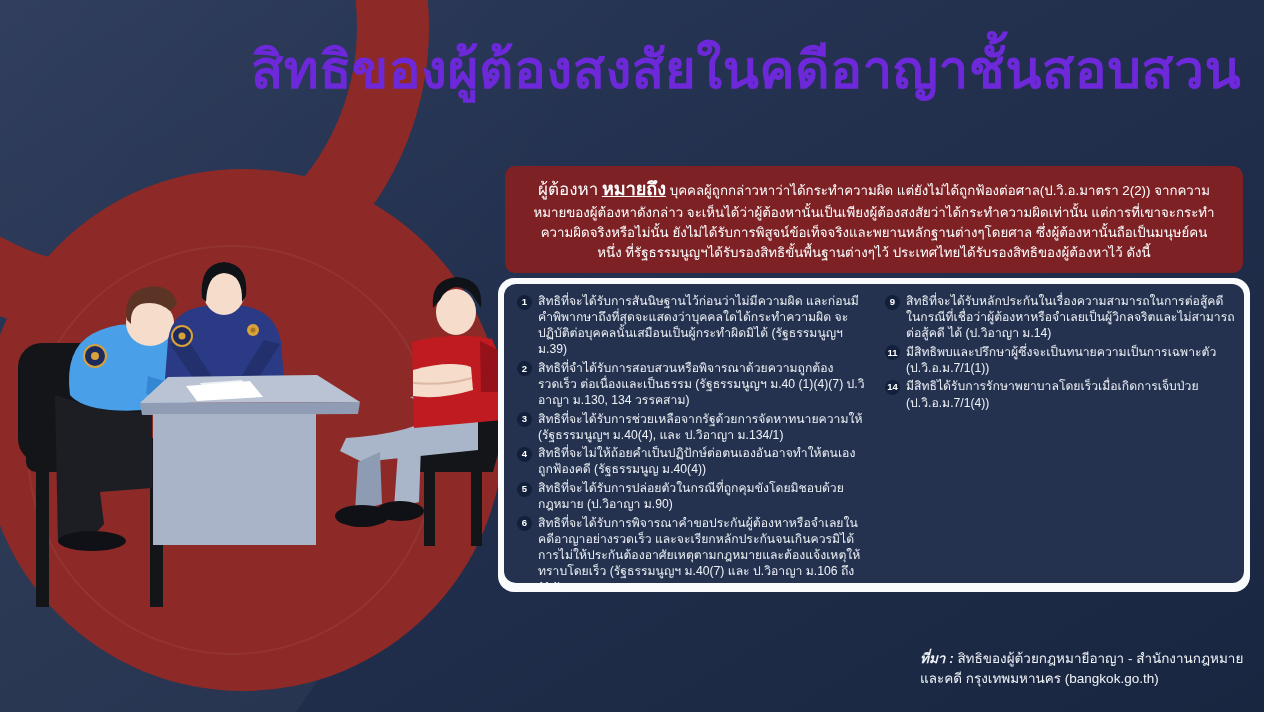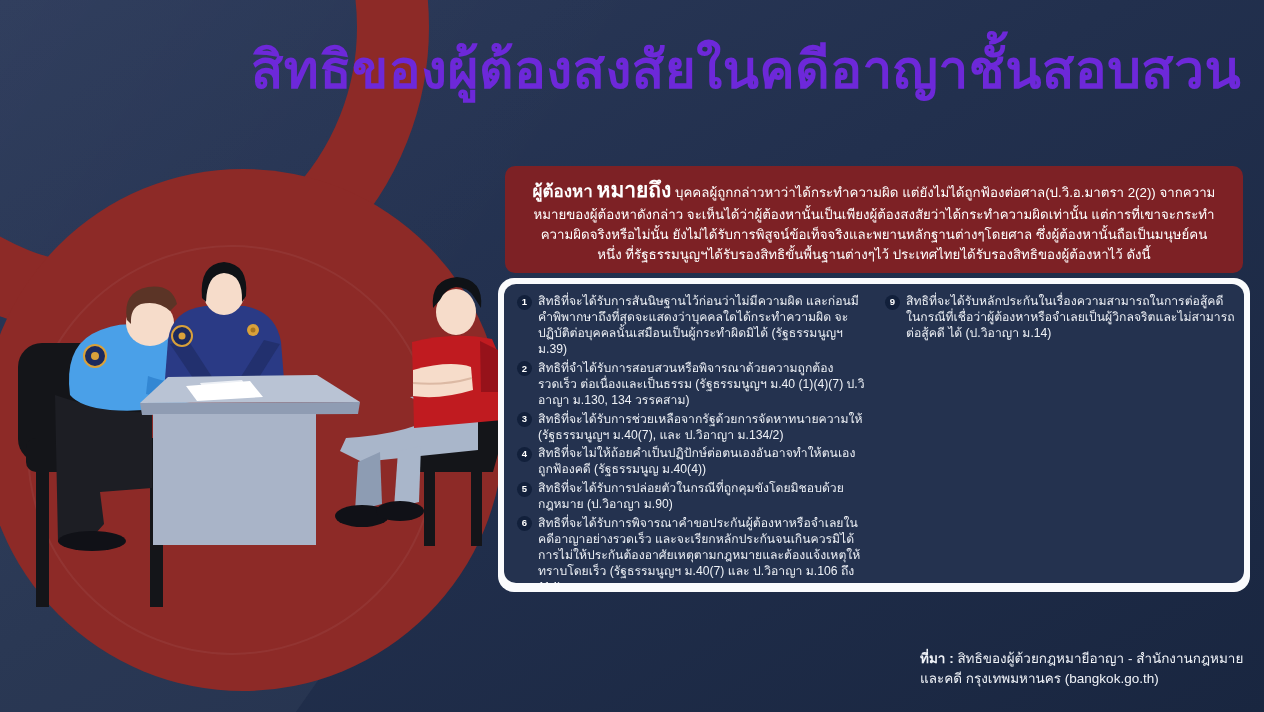--- a/index.html
+++ b/index.html
@@ -16,39 +16,39 @@
   .ring{position:absolute;left:-195px;top:-285px;width:480px;height:480px;
     border:72px solid #8d2a27;border-radius:50%;}
   .page-title{position:absolute;left:240px;top:36px;width:1012px;text-align:center;
     color:#6d28d9;font-weight:bold;font-size:53px;line-height:1.3;letter-spacing:0.5px;}
   .scene{position:absolute;left:0;top:150px;width:520px;height:562px;}
 
   .def-box{position:absolute;left:505px;top:166px;width:738px;height:107px;
     background:#7d2125;border-radius:10px;box-sizing:border-box;
     padding:10px 24px;display:flex;align-items:center;overflow:hidden;}
   .def-text{width:100%;text-align:center;color:#ffffff;font-size:13.3px;line-height:1.5;}
-  .def-term{font-size:17px;font-weight:bold;}
-  .def-connector{font-size:21px;font-weight:bold;}
+  .def-term{font-size:17px;font-weight:normal;}
+  .def-connector{font-size:18px;font-weight:bold;text-decoration:underline;}
 
   .rights-panel{position:absolute;left:498px;top:278px;width:752px;height:314px;
     background:#fafbfd;border-radius:16px;}
   .rights-inner{position:absolute;left:6px;top:6px;right:6px;bottom:9px;
     background:#24324f;border-radius:12px;box-sizing:border-box;
     padding:9px 8px 6px 13px;display:flex;gap:15px;overflow:hidden;}
   .rights-col{width:353px;flex:0 0 353px;}
   .rights-col.col2{width:auto;flex:1;}
   .right-item{display:flex;gap:6px;margin-bottom:2.5px;
     color:#eef1f6;font-size:12.2px;line-height:1.32;}
   .badge{flex:0 0 15px;width:15px;height:15px;border-radius:50%;background:#12203b;
     color:#ffffff;font-size:9.5px;font-weight:bold;
     display:flex;align-items:center;justify-content:center;margin-top:1.5px;}
 
   .source{position:absolute;left:920px;top:649px;width:330px;
     color:#f0f3f8;font-size:13.5px;line-height:1.5;}
-  .source b{font-weight:bold;}
+  .source b{font-weight:bold;font-style:italic;}
 </style>
 </head>
 <body>
 
 <div class="bg-band"></div>
 <div class="bg-wedge"></div>
 <div class="ring"></div>
 
 <div class="page-title">สิทธิของผู้ต้องสงสัยในคดีอาญาชั้นสอบสวน</div>
 
@@ -139,21 +139,21 @@
           <span>สิทธิที่จะได้รับการสันนิษฐานไว้ก่อนว่าไม่มีความผิด และก่อนมีคำพิพากษาถึงที่สุดจะแสดงว่าบุคคลใดได้กระทำความผิด จะปฏิบัติต่อบุคคลนั้นเสมือนเป็นผู้กระทำผิดมิได้ (รัฐธรรมนูญฯ ม.39)</span>
         </div>
 
         <div class="right-item">
           <span class="badge">2</span>
           <span>สิทธิที่จำได้รับการสอบสวนหรือพิจารณาด้วยความถูกต้อง รวดเร็ว ต่อเนื่องและเป็นธรรม (รัฐธรรมนูญฯ ม.40 (1)(4)(7) ป.วิอาญา ม.130, 134 วรรคสาม)</span>
         </div>
 
         <div class="right-item">
           <span class="badge">3</span>
-          <span>สิทธิที่จะได้รับการช่วยเหลือจากรัฐด้วยการจัดหาทนายความให้ (รัฐธรรมนูญฯ ม.40(7), และ ป.วิอาญา ม.134/2)</span>
+          <span>สิทธิที่จะได้รับการช่วยเหลือจากรัฐด้วยการจัดหาทนายความให้ (รัฐธรรมนูญฯ ม.40(4), และ ป.วิอาญา ม.134/1)</span>
         </div>
 
         <div class="right-item">
           <span class="badge">4</span>
           <span>สิทธิที่จะไม่ให้ถ้อยคำเป็นปฏิปักษ์ต่อตนเองอันอาจทำให้ตนเองถูกฟ้องคดี (รัฐธรรมนูญ ม.40(4))</span>
         </div>
 
         <div class="right-item">
           <span class="badge">5</span>
           <span>สิทธิที่จะได้รับการปล่อยตัวในกรณีที่ถูกคุมขังโดยมิชอบด้วยกฎหมาย (ป.วิอาญา ม.90)</span>
@@ -166,23 +166,31 @@
 
       </div>
     <div class="rights-col col2">
 
         <div class="right-item">
           <span class="badge">9</span>
           <span>สิทธิที่จะได้รับหลักประกันในเรื่องความสามารถในการต่อสู้คดี ในกรณีที่เชื่อว่าผู้ต้องหาหรือจำเลยเป็นผู้วิกลจริตและไม่สามารถต่อสู้คดี ได้ (ป.วิอาญา ม.14)</span>
         </div>
 
 
+        <div class="right-item">
+          <span class="badge">11</span>
+          <span>มีสิทธิพบและปรึกษาผู้ซึ่งจะเป็นทนายความเป็นการเฉพาะตัว (ป.วิ.อ.ม.7/1(1))</span>
+        </div>
 
 
 
+        <div class="right-item">
+          <span class="badge">14</span>
+          <span>มีสิทธิได้รับการรักษาพยาบาลโดยเร็วเมื่อเกิดการเจ็บป่วย (ป.วิ.อ.ม.7/1(4))</span>
+        </div>
 
 
       </div>
   </div>
 </div>
 
 <div class="source">
   <b>ที่มา :</b><span> สิทธิของผู้ต้วยกฎหมายีอาญา - สำนักงานกฎหมายและคดี กรุงเทพมหานคร (bangkok.go.th)</span>
 </div>
 

